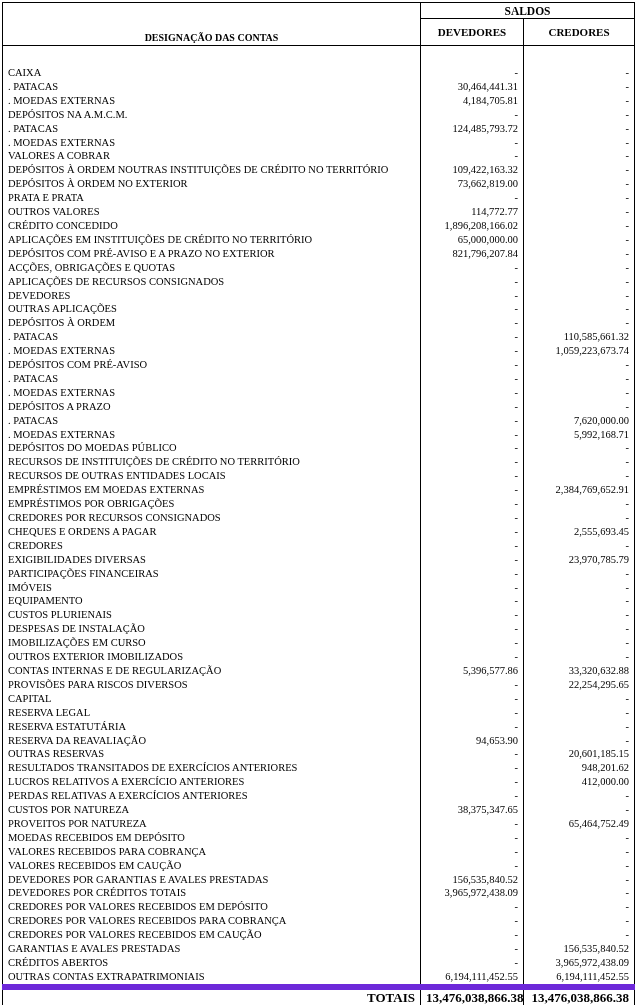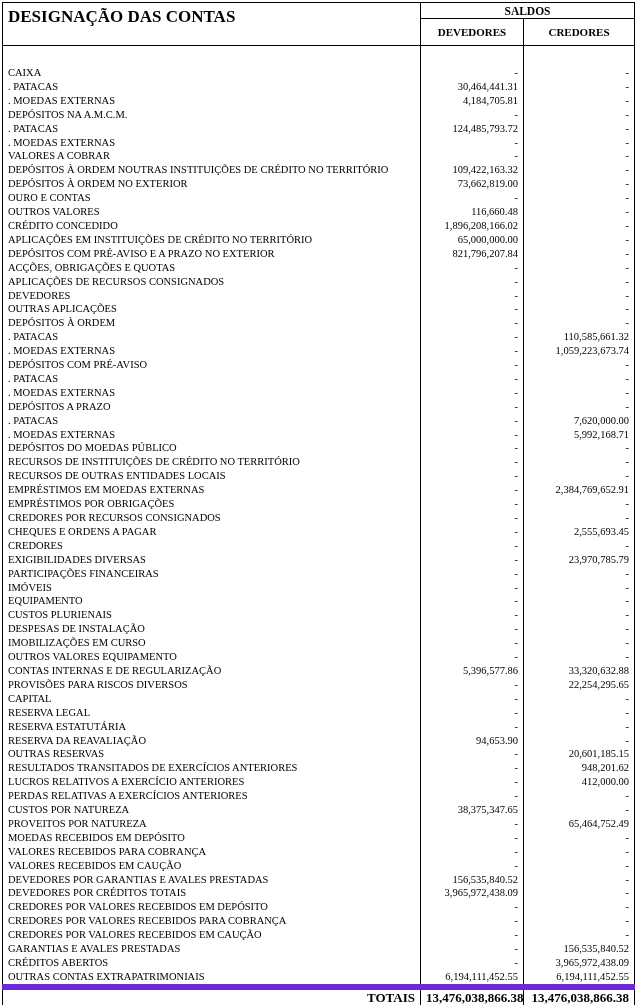--- a/index.html
+++ b/index.html
@@ -36,26 +36,26 @@
 
   
   th.saldos {
     border-bottom: 1px solid #000;
     border-left: 1px solid #000;
     font-weight: bold;
     font-size: 11.5px;
     height: 15px;
   }
   th.designacao {
-    text-align: left;
+    text-align: center;
     vertical-align: bottom;
     font-weight: bold;
-    font-size: 17px;
+    font-size: 10px;
     border-bottom: 1px solid #000;
-    padding-bottom: 18px;
+    padding-bottom: 2px;
   }
   tr.h2 th {
     border-bottom: 1px solid #000;
     border-left: 1px solid #000;
     text-align: center;
     font-weight: bold;
     font-size: 11px;
     height: 26px;
   }
 
@@ -143,27 +143,27 @@
           <td class="c-des">DEPÓSITOS À ORDEM NOUTRAS INSTITUIÇÕES DE CRÉDITO NO TERRITÓRIO</td>
           <td class="c-dev num">109,422,163.32</td>
           <td class="c-cred num">-</td>
         </tr>
         <tr>
           <td class="c-des">DEPÓSITOS À ORDEM NO EXTERIOR</td>
           <td class="c-dev num">73,662,819.00</td>
           <td class="c-cred num">-</td>
         </tr>
         <tr>
-          <td class="c-des">OURO E CONTAS</td>
+          <td class="c-des">PRATA E PRATA</td>
           <td class="c-dev num">-</td>
           <td class="c-cred num">-</td>
         </tr>
         <tr>
           <td class="c-des">OUTROS VALORES</td>
-          <td class="c-dev num">116,660.48</td>
+          <td class="c-dev num">114,772.77</td>
           <td class="c-cred num">-</td>
         </tr>
         <tr>
           <td class="c-des">CRÉDITO CONCEDIDO</td>
           <td class="c-dev num">1,896,208,166.02</td>
           <td class="c-cred num">-</td>
         </tr>
         <tr>
           <td class="c-des">APLICAÇÕES EM INSTITUIÇÕES DE CRÉDITO NO TERRITÓRIO</td>
           <td class="c-dev num">65,000,000.00</td>
@@ -308,21 +308,21 @@
           <td class="c-des">DESPESAS DE INSTALAÇÃO</td>
           <td class="c-dev num">-</td>
           <td class="c-cred num">-</td>
         </tr>
         <tr>
           <td class="c-des">IMOBILIZAÇÕES EM CURSO</td>
           <td class="c-dev num">-</td>
           <td class="c-cred num">-</td>
         </tr>
         <tr>
-          <td class="c-des">OUTROS VALORES EQUIPAMENTO</td>
+          <td class="c-des">OUTROS EXTERIOR IMOBILIZADOS</td>
           <td class="c-dev num">-</td>
           <td class="c-cred num">-</td>
         </tr>
         <tr>
           <td class="c-des">CONTAS INTERNAS E DE REGULARIZAÇÃO</td>
           <td class="c-dev num">5,396,577.86</td>
           <td class="c-cred num">33,320,632.88</td>
         </tr>
         <tr>
           <td class="c-des">PROVISÕES PARA RISCOS DIVERSOS</td>

